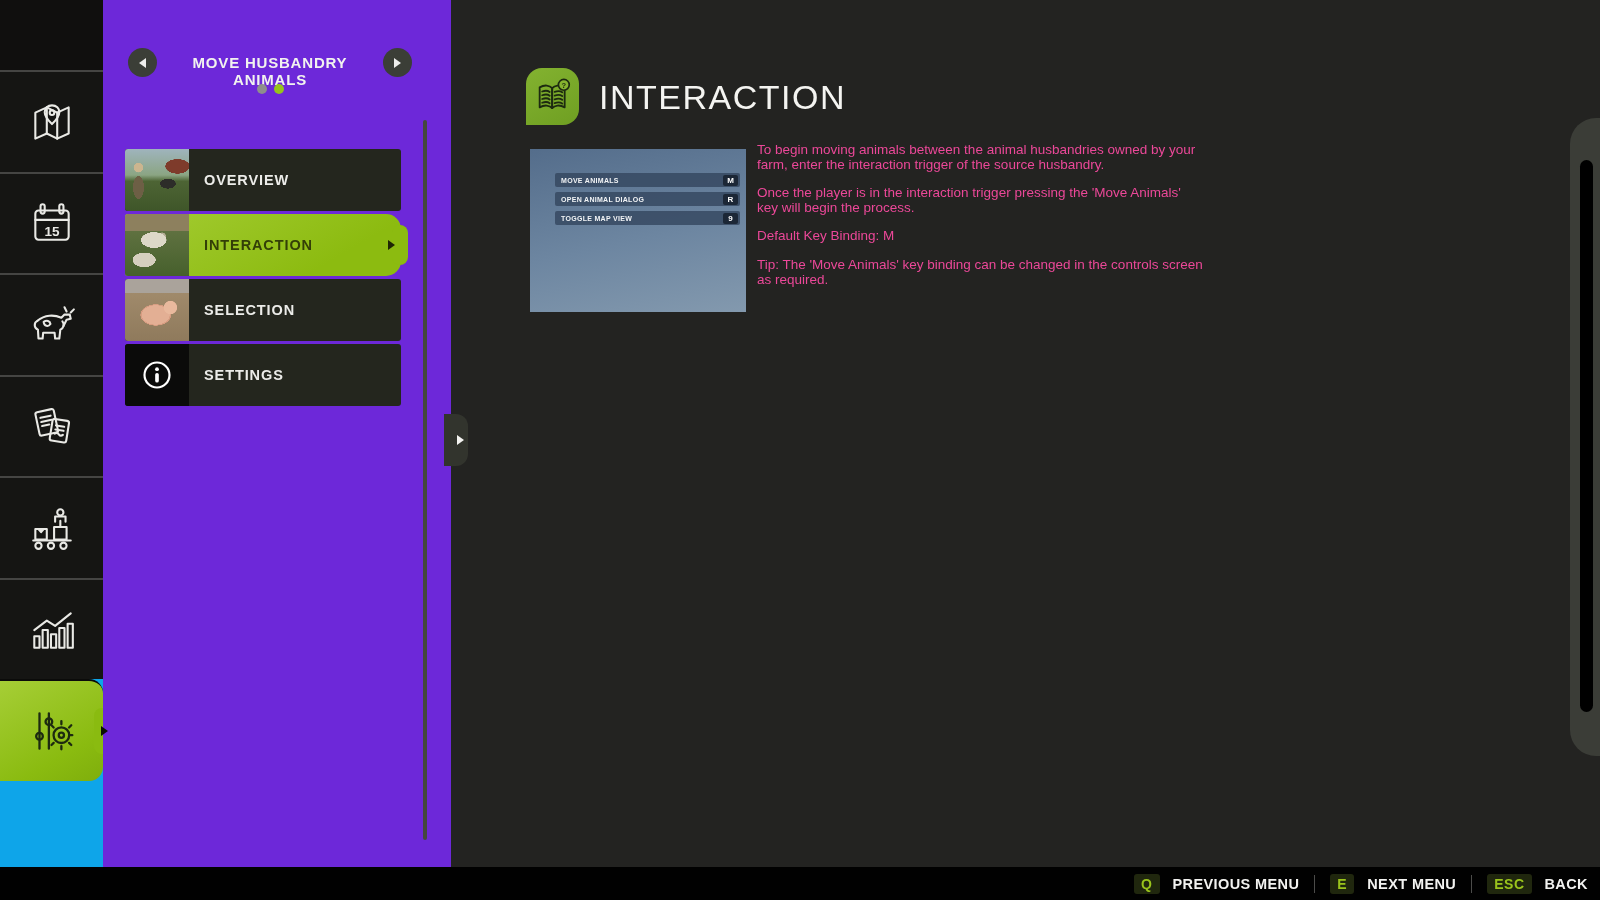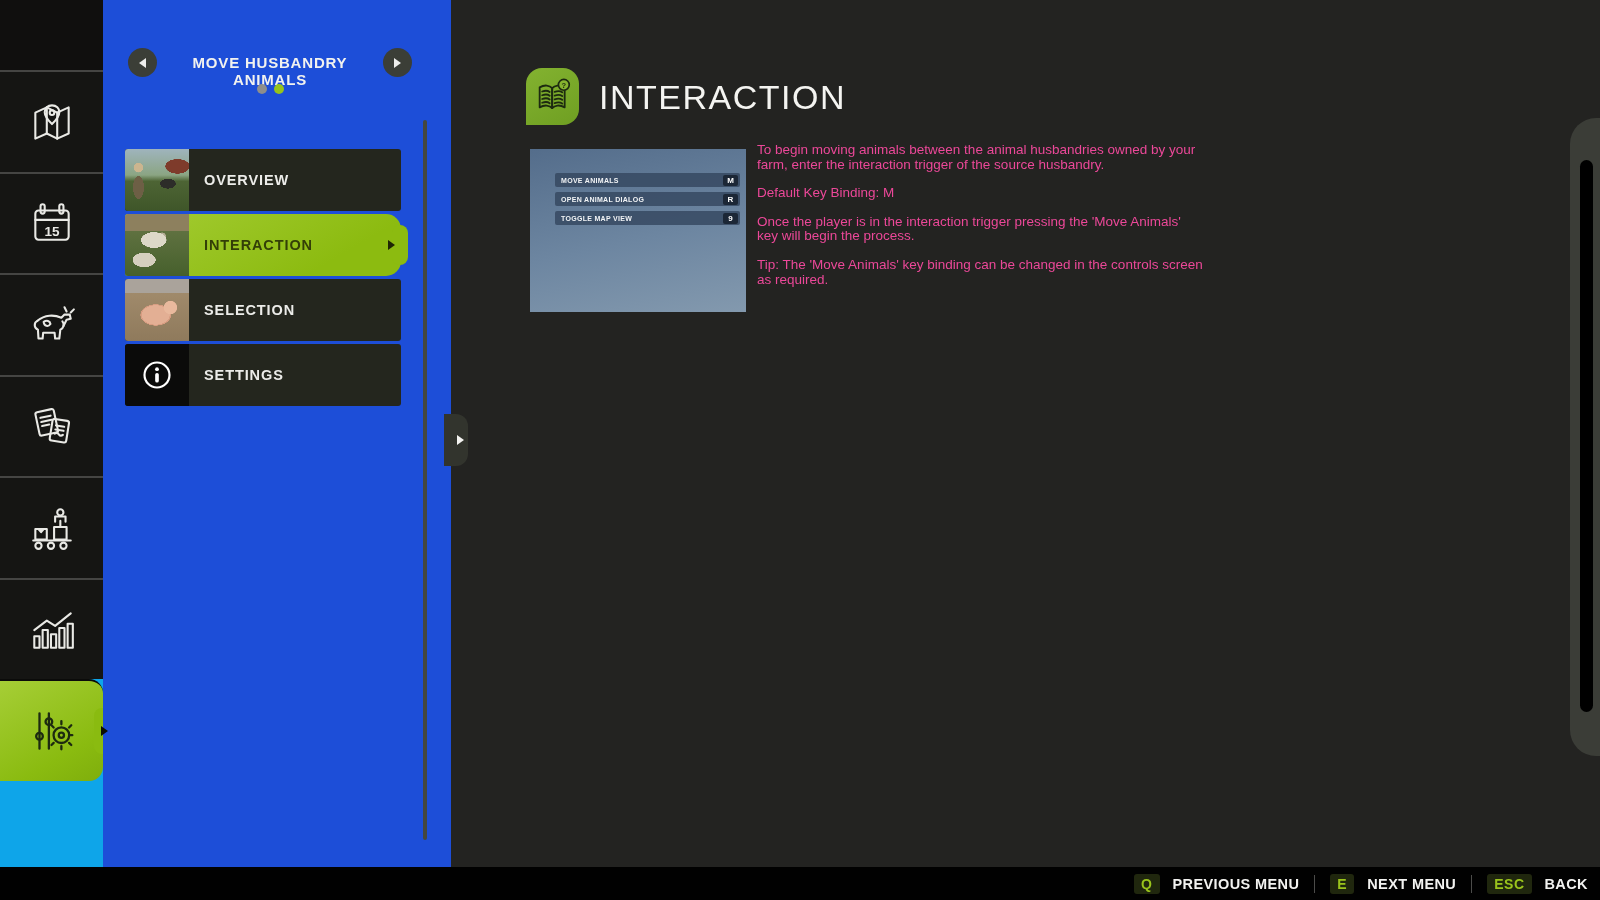--- a/index.html
+++ b/index.html
@@ -27,21 +27,21 @@
     width:16px; height:46px; border-radius:9px;
     background:#8abb10;
   }
   .side-bump-arrow {
     position:absolute; right:-5px; top:50%; transform:translateY(-50%); z-index:2;
     width:0; height:0; border-top:5px solid transparent; border-bottom:5px solid transparent;
     border-left:7px solid #0c0f04;
   }
 
   
-  .panel { position:absolute; left:103px; top:0; width:348px; height:867px; background:#1d4ed8; }
+  .panel { position:absolute; left:103px; top:0; width:348px; height:867px; background:#6d28d9; }
   .nav-circle {
     position:absolute; width:29px; height:29px; border-radius:50%; border:none;
     background:#3b3e37; display:flex; align-items:center; justify-content:center; cursor:pointer;
   }
   .nav-circle.left  { left:25px;  top:48px; }
   .nav-circle.right { left:280px; top:48px; }
   .tri-left  { width:0;height:0;border-top:5px solid transparent;border-bottom:5px solid transparent;border-right:7px solid #eeeeec; }
   .tri-right { width:0;height:0;border-top:5px solid transparent;border-bottom:5px solid transparent;border-left:7px solid #eeeeec; }
   .panel-title {
     position:absolute; left:54px; top:54px; width:226px; text-align:center;
@@ -320,22 +320,22 @@
         <span class="bind-key">R</span>
       </div>
       <div class="bind-row">
         <span class="bind-action">TOGGLE MAP VIEW</span>
         <span class="bind-key">9</span>
       </div>
     </div>
 
     <div class="paragraphs">
       <p>To begin moving animals between the animal husbandries owned by your farm, enter the interaction trigger of the source husbandry.</p>
+      <p>Once the player is in the interaction trigger pressing the 'Move Animals' key will begin the process.</p>
       <p>Default Key Binding: M</p>
-      <p>Once the player is in the interaction trigger pressing the 'Move Animals' key will begin the process.</p>
       <p>Tip: The 'Move Animals' key binding can be changed in the controls screen as required.</p>
     </div>
 
     <div class="right-tab">
       <div class="right-thumb"></div>
     </div>
   </main>
 
   <footer class="keybar">
     <div class="shortcut">

